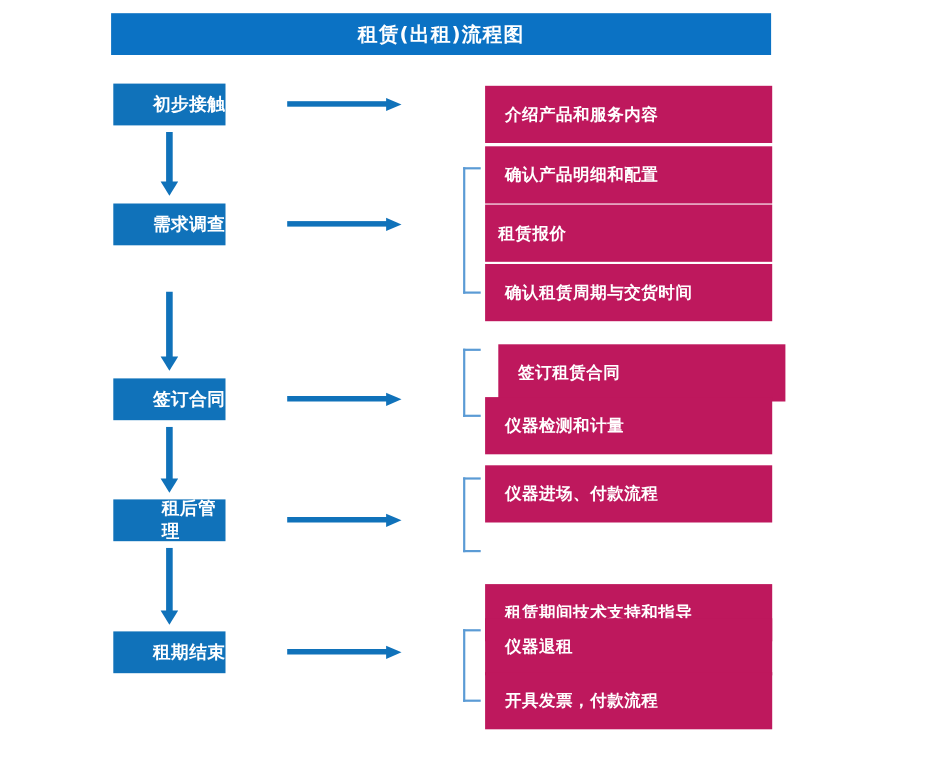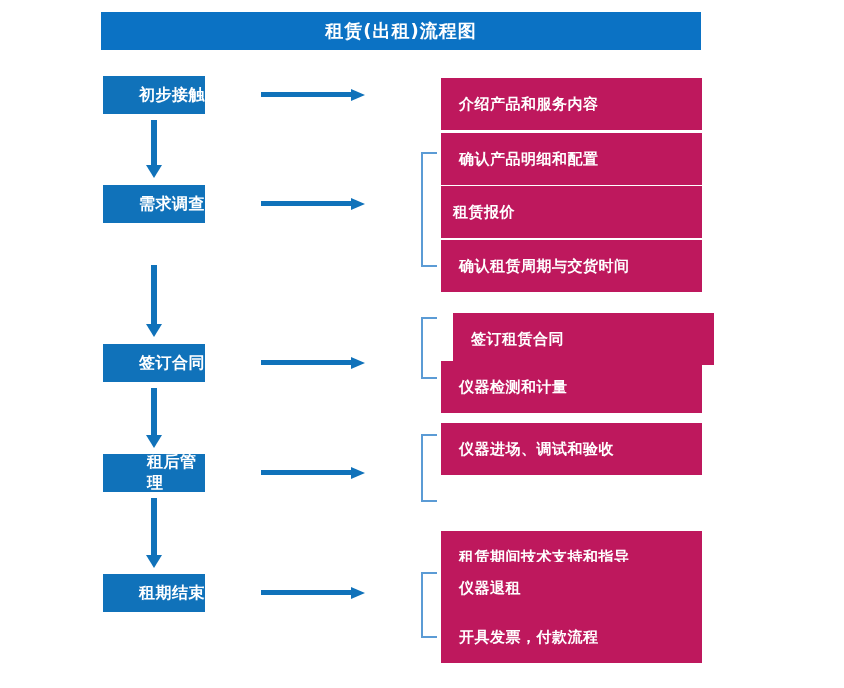--- a/index.html
+++ b/index.html
@@ -246,21 +246,21 @@
 
   <div class="detail-box" style="top:313px;margin-left:12px;">
     <span>签订租赁合同</span>
   </div>
 
   <div class="detail-box" style="top:361px;">
     <span>仪器检测和计量</span>
   </div>
 
   <div class="detail-box" style="top:423px;">
-    <span>仪器进场、调试和验收</span>
+    <span>仪器进场、付款流程</span>
   </div>
 
   <div class="detail-box" style="top:486px;margin-top:45px;">
     <span>租赁期间技术支持和指导</span>
   </div>
 
   <div class="detail-box" style="top:562px;">
     <span>仪器退租</span>
   </div>
 

